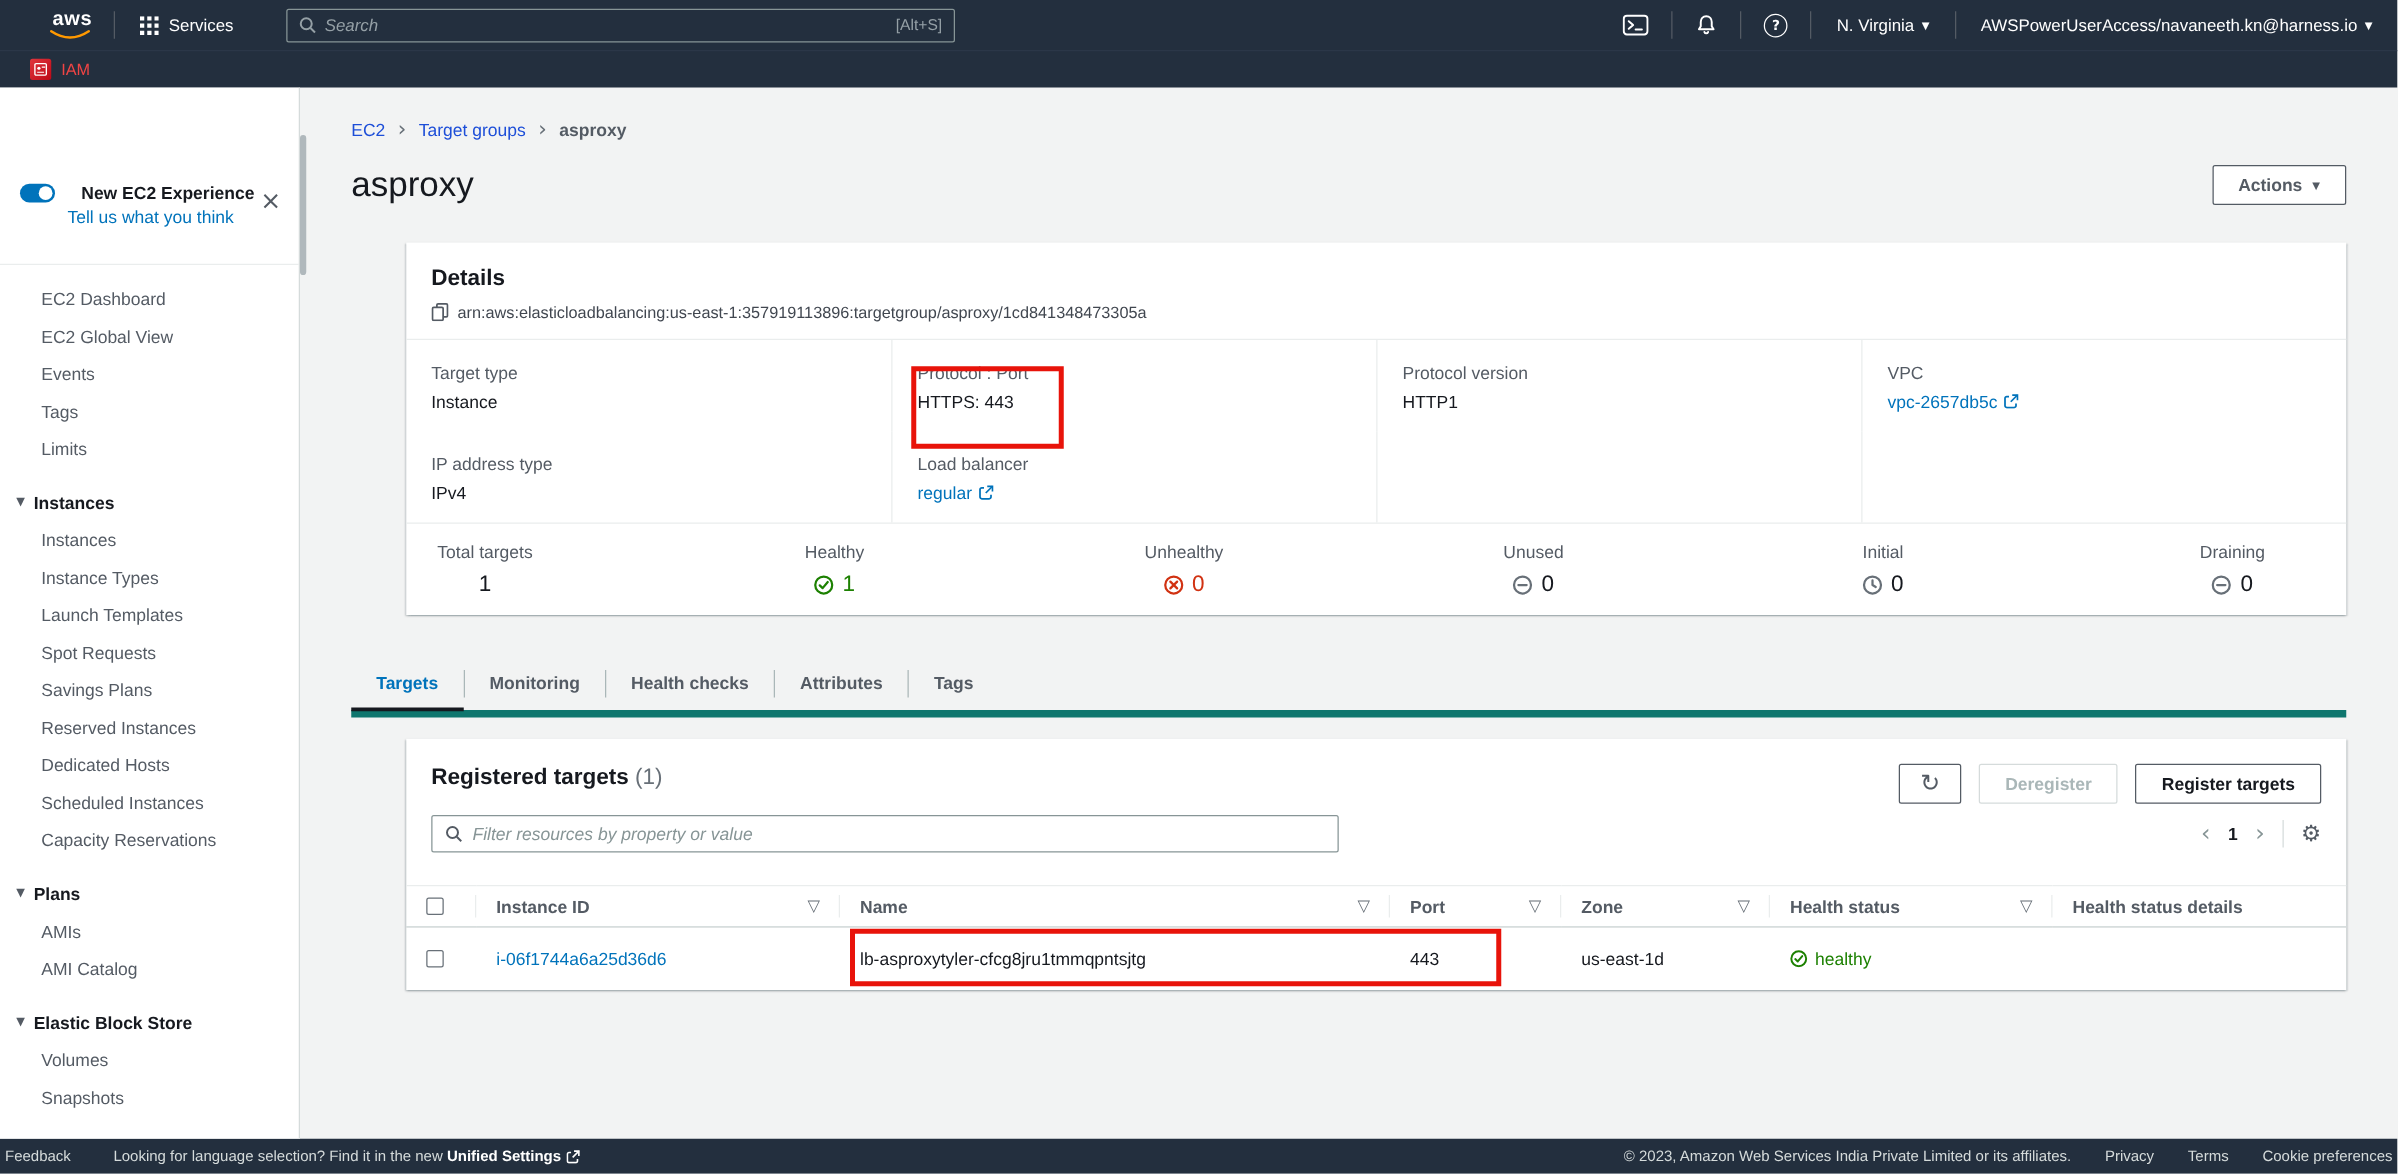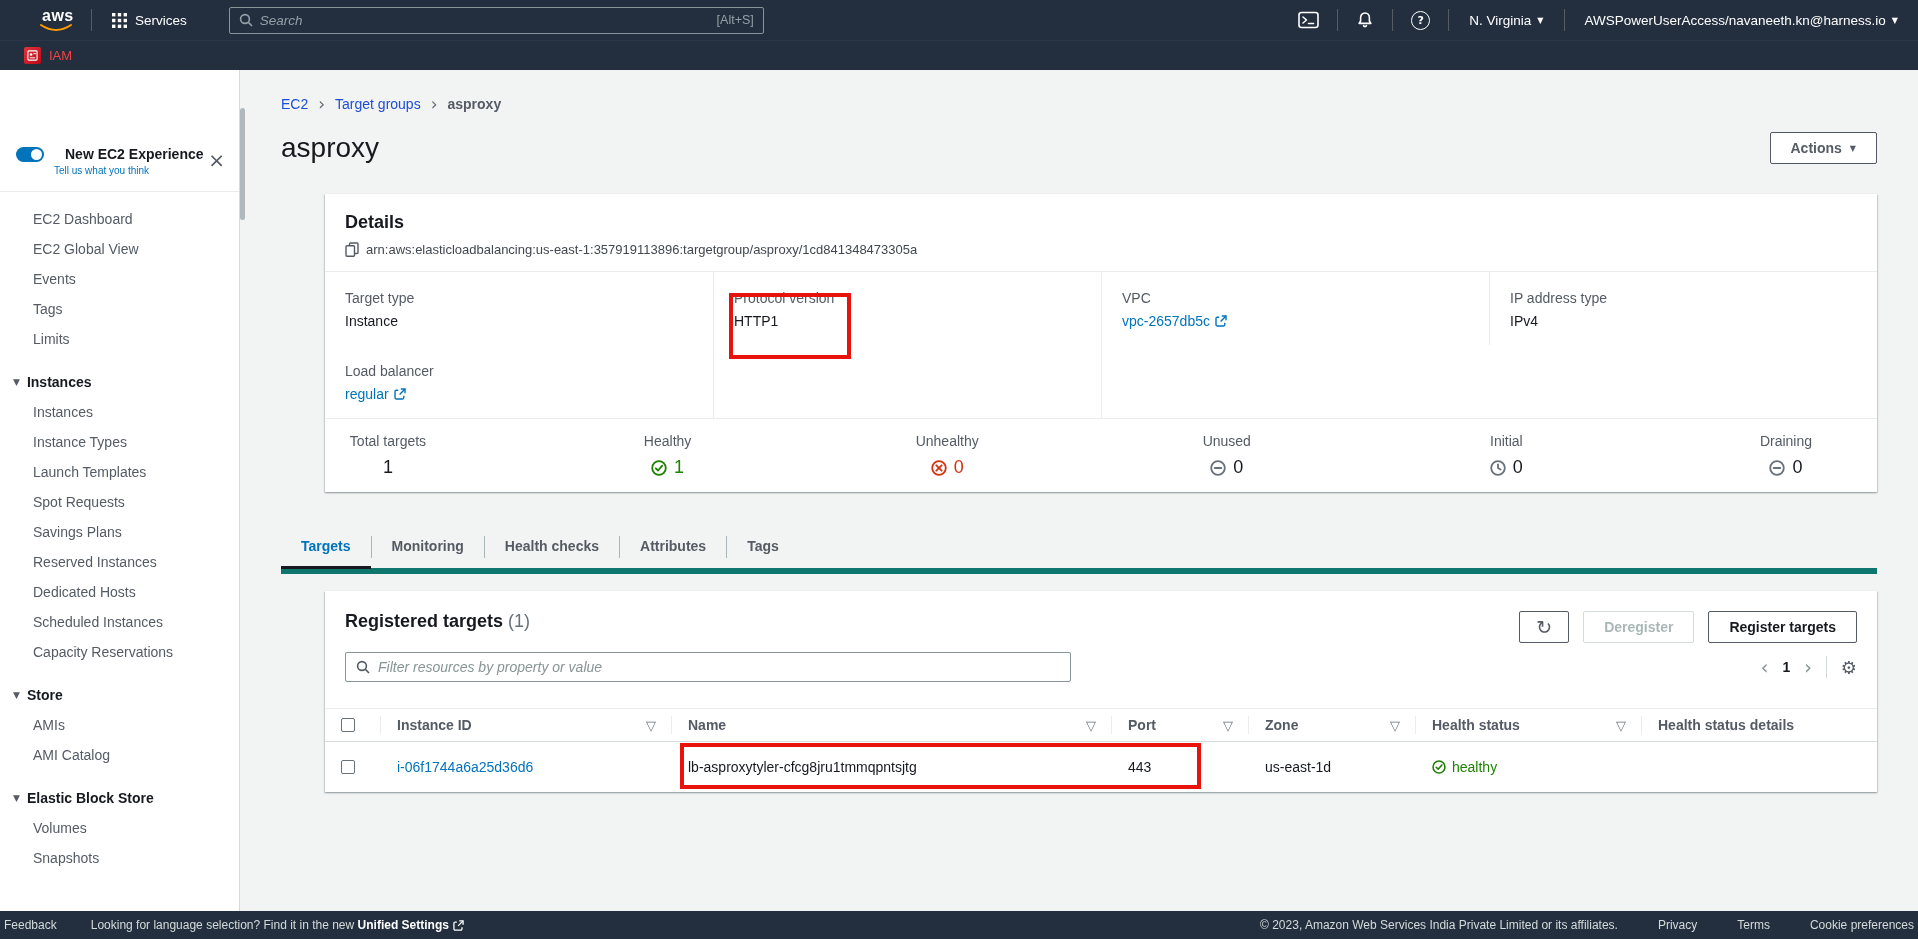--- a/index.html
+++ b/index.html
@@ -34,21 +34,21 @@
   .sidebar { width:240px; flex:0 0 auto; background:#fff; border-right:1px solid #d5dbdb; padding-top:70px; font-size:14px; position:relative; }
   .content { flex:1 1 auto; padding:0 41px; position:relative; overflow:hidden; }
   .scroll-thumb { position:absolute; left:0; top:38px; width:5px; height:112px; background:#b0b8bc; border-radius:3px; }
 
   
   .toggle-block { padding:6px 16px 14px 16px; position:relative; border-bottom:1px solid #eaeded; }
   .toggle-row { display:flex; align-items:center; gap:21px; }
   .toggle-pill { width:28px; height:15px; border-radius:8px; background:#0073bb; position:relative; cursor:pointer; flex:0 0 auto; }
   .toggle-pill .knob { position:absolute; right:2px; top:2px; width:11px; height:11px; border-radius:50%; background:#fff; }
   .toggle-title { font-weight:700; font-size:14px; color:#16191f; }
-  .toggle-sub { display:block; margin:3px 0 1px 38px; color:#0073bb; font-size:10px; cursor:pointer; }
+  .toggle-sub { display:block; margin:3px 0 16px 38px; color:#0073bb; font-size:14px; cursor:pointer; }
   .side-close { position:absolute; right:14px; top:12px; color:#545b64; font-size:20px; line-height:16px; cursor:pointer; background:none; border:none; }
   .side-list { padding-top:12px; }
   .side-item { line-height:30px; padding-left:33px; color:#545b64; cursor:pointer; white-space:nowrap; }
   .side-sec-title { line-height:30px; margin-top:13px; padding-left:13px; font-weight:700; color:#16191f; cursor:pointer; display:flex; align-items:center; gap:7px; }
   .sec-caret { font-size:9px; color:#545b64; }
 
   
   .breadcrumb { margin-top:26px; display:flex; align-items:center; gap:10px; font-size:14px; }
   .crumb-link { color:#1d4ed8; cursor:pointer; }
   .crumb-sep { color:#687078; font-size:17px; line-height:14px; }
@@ -117,21 +117,21 @@
   
   .hl-box { position:absolute; border:4px solid #e8130a; pointer-events:none; z-index:5; }
   .hl-protocol { left:404px; top:99px; width:122px; height:66px; }
   .hl-row { left:355px; top:152px; width:521px; height:46px; }
 
   
   .footer { height:28px; background:#232f3e; flex:0 0 auto; display:flex; align-items:center; justify-content:space-between; padding:0 4px; font-size:12px; color:#d5dbdb; }
   .footer-left { display:flex; align-items:center; gap:34px; }
   .footer-link { cursor:pointer; color:#d5dbdb; }
   .lang-strong { color:#fff; font-weight:700; display:inline-flex; align-items:center; gap:4px; cursor:pointer; }
-  .footer-right { display:flex; align-items:center; gap:40px; }
+  .footer-right { display:flex; align-items:center; gap:27px; }
 </style>
 </head>
 <body>
 
 <header class="topbar">
   <div class="aws-logo">
     <span class="aws-text">aws</span>
     <svg width="34" height="10" viewBox="0 0 34 10">
         <path d="M2 2 Q17 12 32 2" stroke="#ff9900" stroke-width="2" fill="none" stroke-linecap="round"></path>
       </svg>
@@ -238,21 +238,21 @@
       <div class="side-item">Launch Templates</div>
       <div class="side-item">Spot Requests</div>
       <div class="side-item">Savings Plans</div>
       <div class="side-item">Reserved Instances</div>
       <div class="side-item">Dedicated Hosts</div>
       <div class="side-item">Scheduled Instances</div>
       <div class="side-item">Capacity Reservations</div>
 
       <div class="side-sec-title">
         <span class="sec-caret glyph">▼</span>
-        <span>Store</span>
+        <span>Plans</span>
       </div>
       <div class="side-item">AMIs</div>
       <div class="side-item">AMI Catalog</div>
 
       <div class="side-sec-title">
         <span class="sec-caret glyph">▼</span>
         <span>Elastic Block Store</span>
       </div>
       <div class="side-item">Volumes</div>
       <div class="side-item">Snapshots</div>
@@ -287,20 +287,24 @@
               <rect x="4.5" y="1" width="8.5" height="10.5" rx="1" stroke="#545b64" stroke-width="1.4" fill="#fff"></rect>
               <rect x="1" y="3.8" width="8.5" height="10.5" rx="1" stroke="#545b64" stroke-width="1.4" fill="#fff"></rect>
             </svg>
           <span>arn:aws:elasticloadbalancing:us-east-1:357919113896:targetgroup/asproxy/1cd841348473305a</span>
         </div>
       </div>
       <div class="fields-grid">
         <div class="field-cell">
           <div class="f-label">Target type</div>
           <div class="f-value">Instance</div>
+        </div>
+        <div class="field-cell">
+          <div class="f-label">Protocol : Port</div>
+          <div class="f-value">HTTPS: 443</div>
         </div>
         <div class="field-cell">
           <div class="f-label">Protocol version</div>
           <div class="f-value">HTTP1</div>
         </div>
         <div class="field-cell">
           <div class="f-label">VPC</div>
           <div class="f-value">
             <span class="link">
               <span>vpc-2657db5c</span>

